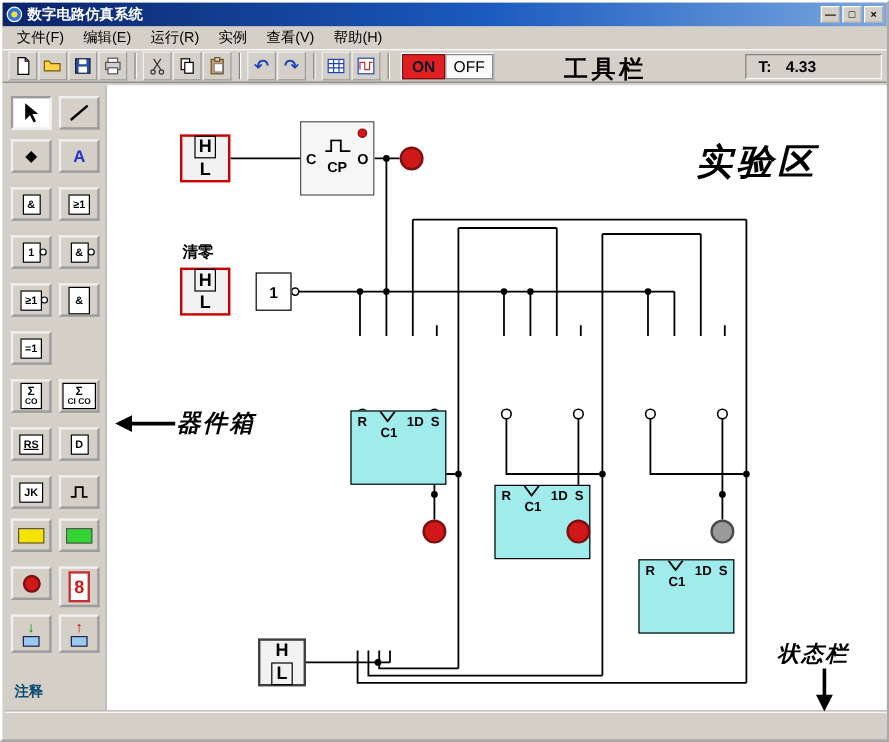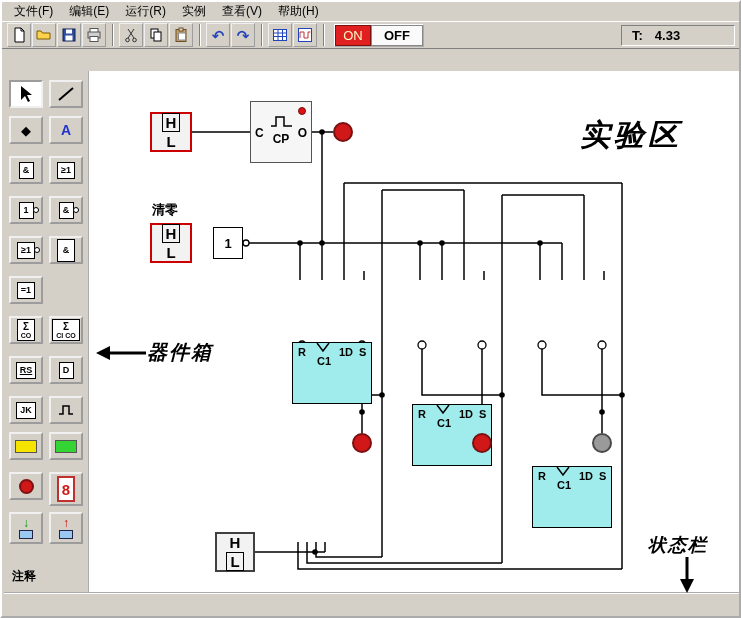--- a/index.html
+++ b/index.html
@@ -14,43 +14,43 @@
   
   .menubar{height:19px;display:flex;align-items:center;font-size:12px;padding-left:4px;background:#d4d0c8;}
   .menuitem{padding:1px 8px;white-space:nowrap;}
 
   
   .toolbar{position:relative;height:28px;border-top:1px solid #fff;border-bottom:1px solid #808080;display:flex;align-items:center;padding-left:5px;background:#d4d0c8;}
   .tbtn{width:24px;height:24px;border:1px outset #f0f0f0;background:#d4d0c8;display:flex;align-items:center;justify-content:center;margin-right:1px;}
   .tbtn span{font-size:15px;font-weight:bold;color:#2244bb;line-height:1;}
   .sep{width:2px;height:22px;border-left:1px solid #808080;border-right:1px solid #fff;margin:0 5px;}
   .onoff{display:flex;border:1px outset #fff;margin-left:4px;}
-  .btn-on{width:36px;height:21px;background:#e02020;color:#fef9c3;font-weight:normal;font-size:13px;display:flex;align-items:center;justify-content:center;border:1px solid #7a1010;}
-  .btn-off{width:52px;height:21px;background:#fafafa;color:#000;font-weight:bold;font-size:13px;display:flex;align-items:center;justify-content:center;border:1px solid #888;}
+  .btn-on{width:36px;height:21px;background:#e02020;color:#0f172a;font-weight:bold;font-size:13px;display:flex;align-items:center;justify-content:center;border:1px solid #7a1010;}
+  .btn-off{width:40px;height:21px;background:#fafafa;color:#000;font-weight:normal;font-size:13px;display:flex;align-items:center;justify-content:center;border:1px solid #888;}
   .tb-annot{position:absolute;left:468px;top:2px;font-size:20px;font-weight:bold;letter-spacing:3px;color:#000;}
   .timer{position:absolute;right:4px;top:3px;width:114px;height:21px;border:1px solid;border-color:#808080 #fff #fff #808080;display:flex;align-items:center;gap:12px;padding-left:10px;font-size:13px;font-weight:bold;background:#d4d0c8;}
 
   
   .palette{position:absolute;left:2px;top:69px;width:86px;height:525px;background:#d4d0c8;border-right:2px groove #fff;}
   .pbtn{position:absolute;width:34px;height:28px;border:2px outset #f0f0f0;background:#d4d0c8;display:flex;align-items:center;justify-content:center;}
   .pbtn.pressed{border-style:inset;background:#fff;}
   .gatebox{background:#fff;border:1px solid #000;font-size:9px;font-weight:bold;display:flex;align-items:center;justify-content:center;padding:3px 3px;line-height:1;position:relative;min-width:15px;}
   .gatebox.bub::after{content:"";position:absolute;right:-6px;top:50%;margin-top:-3px;width:4px;height:4px;border:1px solid #000;border-radius:50%;background:#fff;}
   .sblock{background:#fff;border:1px solid #000;display:flex;flex-direction:column;align-items:center;padding:1px 3px;line-height:1.1;}
   .sblock .sg{font-size:10px;font-weight:bold;}
   .sblock .sub{font-size:7px;font-weight:bold;}
   .chip{width:22px;height:13px;border:1px solid #555;}
   .ychip{background:#f5e400;}
   .gchip{background:#35d435;}
   .rdot{width:15px;height:15px;border-radius:50%;background:#d01818;border:2px solid #801010;}
   .segicon{width:18px;height:26px;border:2px solid #c03030;color:#d01818;font-weight:bold;font-size:15px;display:flex;align-items:center;justify-content:center;background:#fff;}
   .pcicon{display:flex;flex-direction:column;align-items:center;line-height:1;gap:1px;}
   .pcicon .arrow{font-size:12px;font-weight:bold;}
   .pcicon .monitor{width:14px;height:9px;border:1px solid #224;background:#9ac8f0;}
-  .note{position:absolute;left:8px;top:497px;color:#000000;font-weight:bold;font-size:12px;}
+  .note{position:absolute;left:8px;top:497px;color:#0c4a6e;font-weight:bold;font-size:12px;}
 
   
   .canvas{position:absolute;left:88px;top:69px;width:651px;height:525px;background:#fff;overflow:hidden;}
   .canvas svg.wires{position:absolute;left:0;top:0;z-index:1;}
   .comp{position:absolute;z-index:2;}
   .annot{position:absolute;z-index:3;font-weight:bold;color:#000;white-space:nowrap;font-style:italic;}
 
   .source{border:2px solid #404040;background:#f2f2f2;display:flex;flex-direction:column;align-items:center;justify-content:center;font-weight:bold;font-size:15px;line-height:1.15;}
   .source.red{border-color:#cc0000;}
   .source span{padding:0 3px;border:1px solid transparent;}
@@ -82,20 +82,30 @@
   .clear-caption{position:absolute;left:62px;top:130px;font-size:13px;font-weight:bold;z-index:2;}
 
   
   .statusbar{position:absolute;left:2px;bottom:2px;width:737px;height:22px;background:#d4d0c8;border-top:2px groove #fff;}
 </style>
 </head>
 <body>
 
 <div class="window">
 
+  <div class="titlebar">
+    <svg width="14" height="14">
+        <circle cx="7" cy="7" r="6" fill="#3377dd" stroke="#fff"></circle>
+        <circle cx="7" cy="7" r="2.5" fill="#ffdd33"></circle>
+      </svg>
+    <span class="title">数字电路仿真系统</span>
+    <span class="winbtn">—</span>
+    <span class="winbtn">□</span>
+    <span class="winbtn">×</span>
+  </div>
 
   <div class="menubar">
     <span class="menuitem">文件(F)</span>
     <span class="menuitem">编辑(E)</span>
     <span class="menuitem">运行(R)</span>
     <span class="menuitem">实例</span>
     <span class="menuitem">查看(V)</span>
     <span class="menuitem">帮助(H)</span>
   </div>
 
@@ -168,20 +178,21 @@
         <svg width="16" height="16">
           <rect x="1.5" y="1.5" width="13" height="13" fill="#fff" stroke="#2244bb"></rect>
           <polyline points="3,11 3,5 7,5 7,11 11,11 11,5 13.5,5" fill="none" stroke="#c03030"></polyline>
         </svg>
       </div>
     <div class="sep"></div>
     <div class="onoff">
       <div class="btn-on">ON</div>
       <div class="btn-off">OFF</div>
     </div>
+    <div class="tb-annot">工具栏</div>
     <div class="timer">
       <span>T:</span>
       <span>4.33</span>
     </div>
   </div>
 
   <div class="palette">
     <div class="pbtn pressed" style="left:5px;top:9px;">
         <svg width="18" height="18">
           <polygon points="4,1 4,15 8,11 11,17 13,16 10,10 15,10" fill="#000"></polygon>

